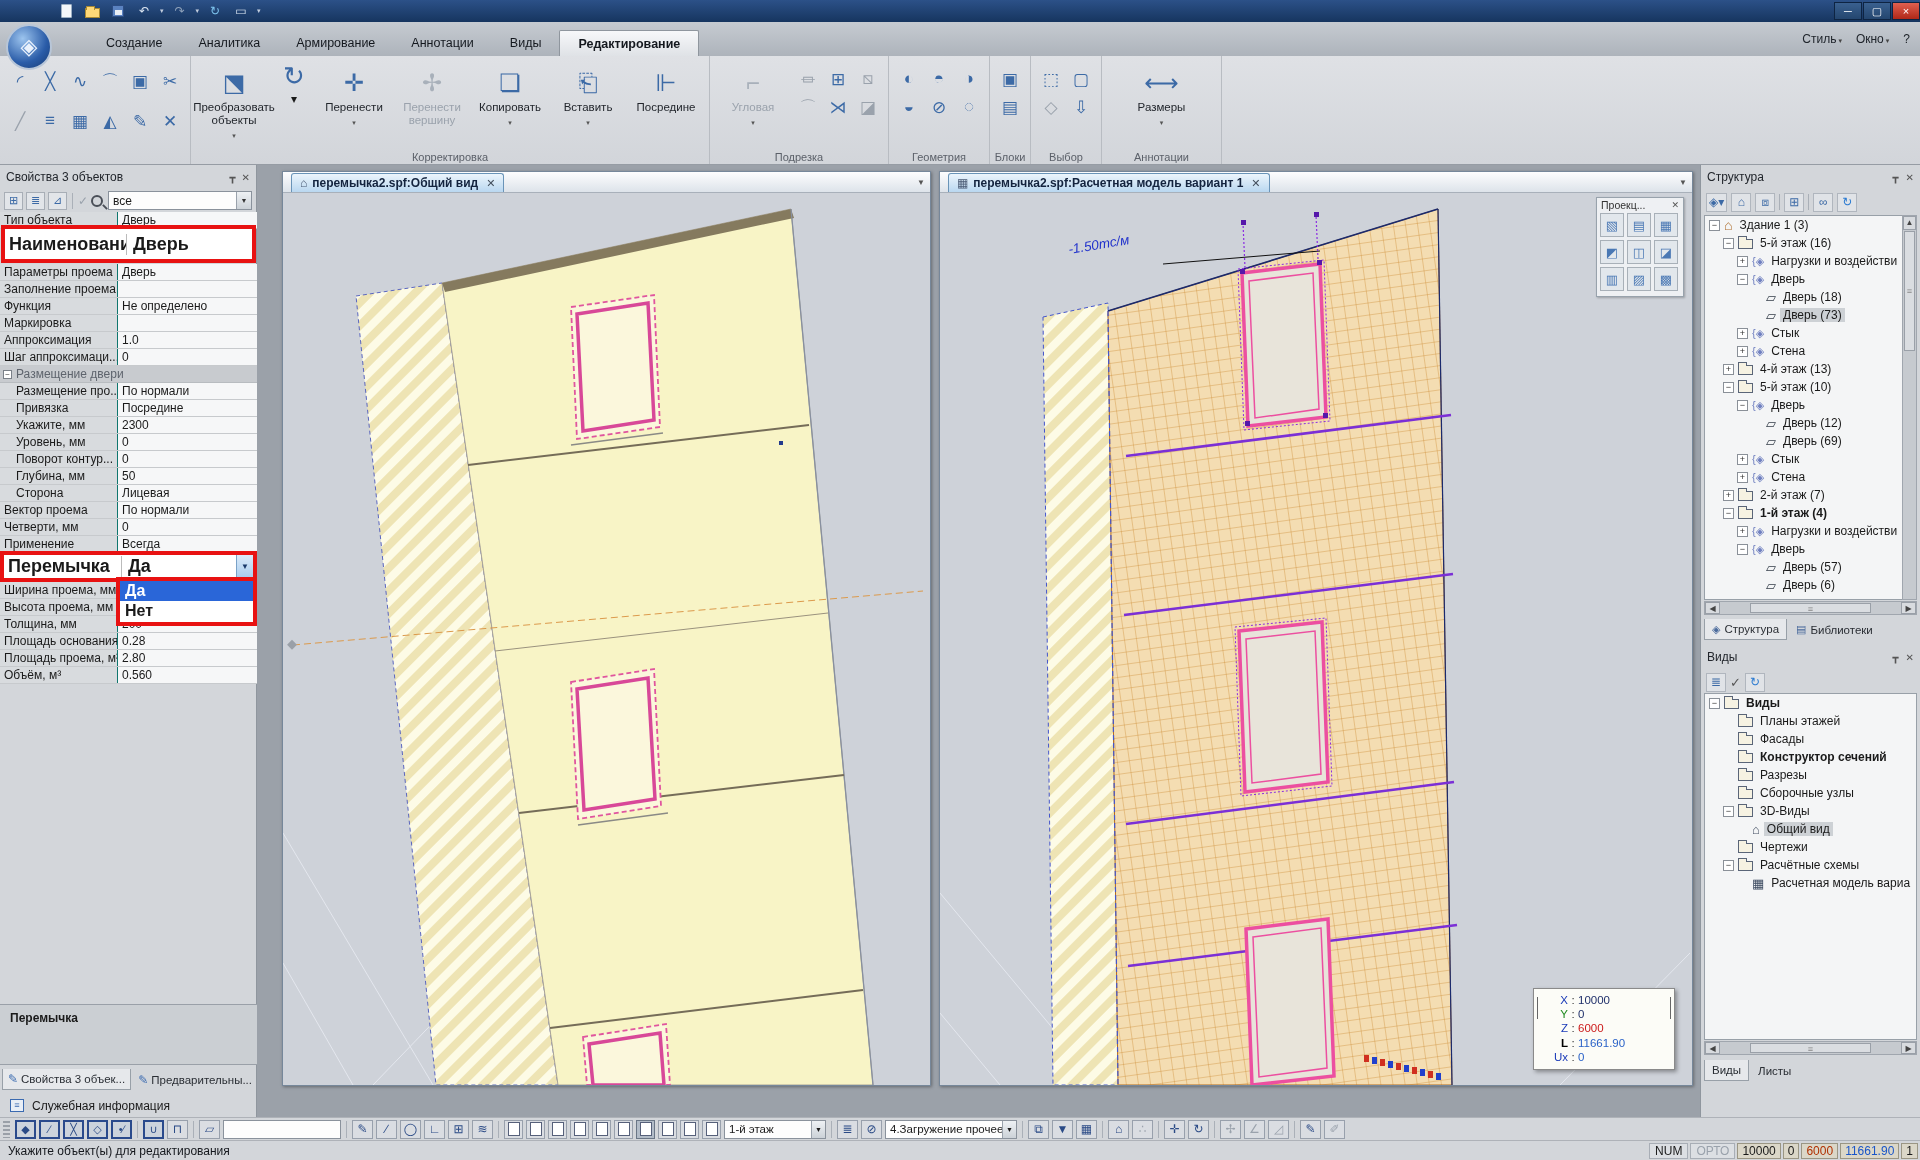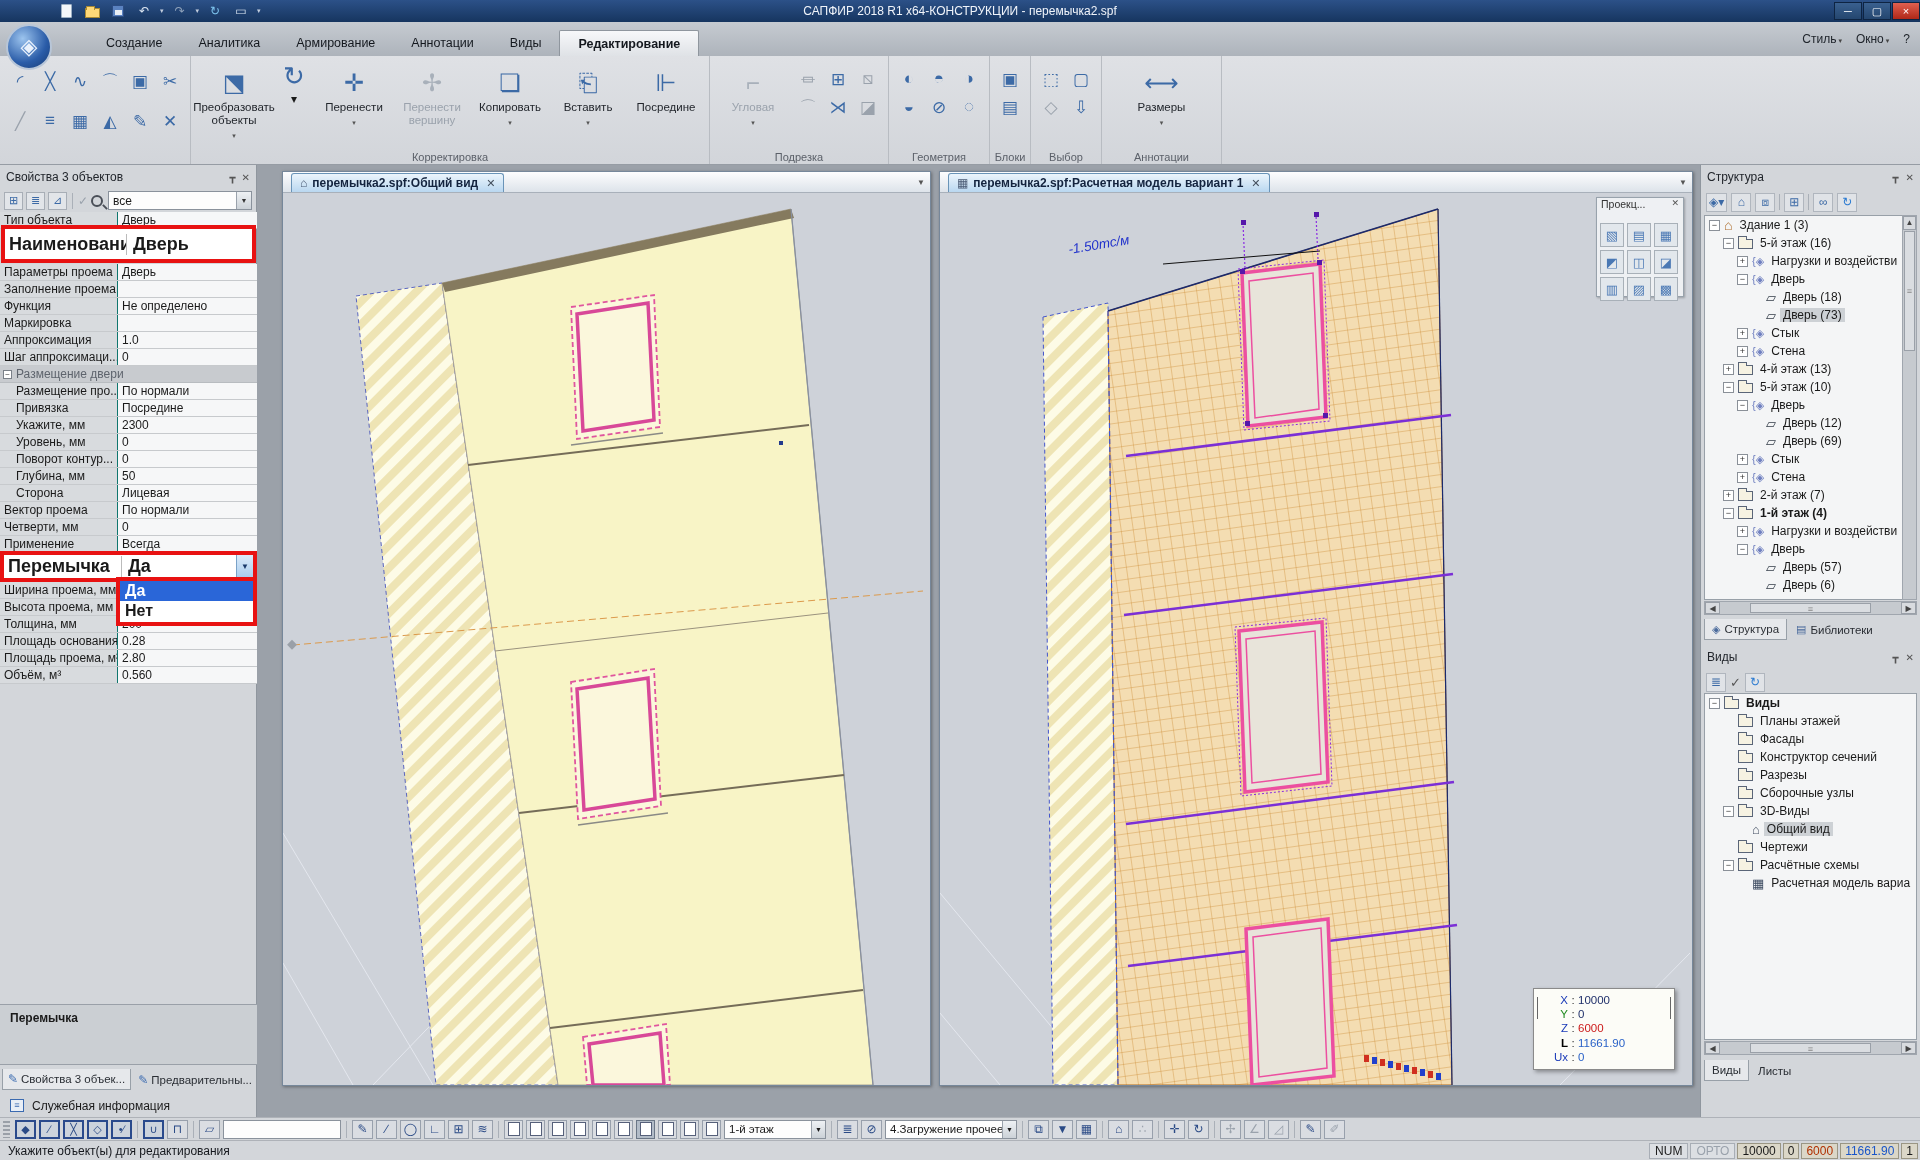--- a/index.html
+++ b/index.html
@@ -92,21 +92,21 @@
 .vstrip{height:21px;background:linear-gradient(#fdfdfe,#dde3ea);display:flex;align-items:flex-end;padding-left:8px;border-bottom:1px solid #a8b0ba}
 .vtab{height:19px;display:flex;align-items:center;gap:5px;padding:0 8px;background:linear-gradient(#ecf5fc,#b9d7f0);border:1px solid #6a94b8;border-bottom:none;border-radius:3px 3px 0 0;font-weight:bold;font-size:12px;color:#13233e}
 .vtab .ticon{font-size:12px;color:#4a5a74;font-weight:normal}
 .vtab .tclose{font-size:11px;color:#44505e;font-weight:normal;margin-left:3px}
 .vstrip-drop{margin-left:auto;margin-right:5px;font-size:8px;color:#555;align-self:center}
 .vcontent{position:relative;width:100%;height:892px;overflow:hidden;background:#ced2d9}
 .vcontent svg{display:block}
 
 
 #projpanel{position:absolute;right:8px;top:4px;width:88px;height:100px;background:#eef0f3;border:1px solid #98a2ac;box-shadow:1px 1px 2px rgba(0,0,0,.25);z-index:4}
-#projpanel .ptitle{height:24px;display:flex;padding:0 4px;font-size:10.5px;color:#333}
+#projpanel .ptitle{height:14px;display:flex;align-items:center;padding:0 4px;font-size:10.5px;color:#333}
 #projpanel .ptitle .x{margin-left:auto;font-size:9px;color:#555}
 .projgrid{display:grid;grid-template-columns:repeat(3,26px);grid-auto-rows:26px;justify-content:center;gap:1px;padding-top:1px}
 .projbtn{width:24px;height:24px;border:1px solid #a8b0b8;background:#e2e7ec;display:flex;align-items:center;justify-content:center;font-size:13px;color:#4a78b4}
 #coordbox{position:absolute;left:593px;top:795px;width:142px;height:82px;background:#fcfcf7;border:1px solid #8a8a8a;box-shadow:2px 2px 4px rgba(0,0,0,.35);padding:4px 8px;z-index:4}
 #coordbox::before,#coordbox::after{content:"";position:absolute;top:8px;width:1px;height:22px;background:#666}
 #coordbox::before{left:3px}
 #coordbox::after{right:3px}
 .crow{display:flex;font-size:11.5px;line-height:14.2px}
 .crow .ck{width:26px;text-align:right}
 .crow .csep{width:10px;text-align:center;color:#333}
@@ -194,21 +194,20 @@
         <span class="mi-floppy"></span>
       </span>
     <span class="qbtn">↶</span>
       <span class="drop">▾</span>
     <span class="qbtn" style="color:#8fa2ba">↷</span>
       <span class="drop">▾</span>
     <span class="qbtn" style="color:#7ec4ee">↻</span>
     <span class="qbtn">▭</span>
     <span class="drop">▾</span>
   </div>
-  <div id="title-text">САПФИР 2018 R1 x64-КОНСТРУКЦИИ - перемычка2.spf</div>
   <div class="winbtns">
     <div class="winbtn">─</div>
     <div class="winbtn">▢</div>
     <div class="winbtn close">×</div>
   </div>
 </div>
 
 <div id="tabrow">
   <div id="applogo">◈</div>
   <div class="mtabs">
@@ -821,21 +820,21 @@
       <div class="trow" style="padding-left: 18px;">
         <span class="tgl none"></span>
         <span class="ticn ti-folder"></span>
         <span class="tlabel">Планы этажей</span>
       </div>
       <div class="trow" style="padding-left: 18px;">
         <span class="tgl none"></span>
         <span class="ticn ti-folder"></span>
         <span class="tlabel">Фасады</span>
       </div>
-      <div class="trow" style="padding-left: 18px;">
+      <div class="trow" style="padding-left: 18px; font-weight: bold;">
         <span class="tgl none"></span>
         <span class="ticn ti-folder"></span>
         <span class="tlabel">Конструктор сечений</span>
       </div>
       <div class="trow" style="padding-left: 18px;">
         <span class="tgl none"></span>
         <span class="ticn ti-folder"></span>
         <span class="tlabel">Разрезы</span>
       </div>
       <div class="trow" style="padding-left: 18px;">

